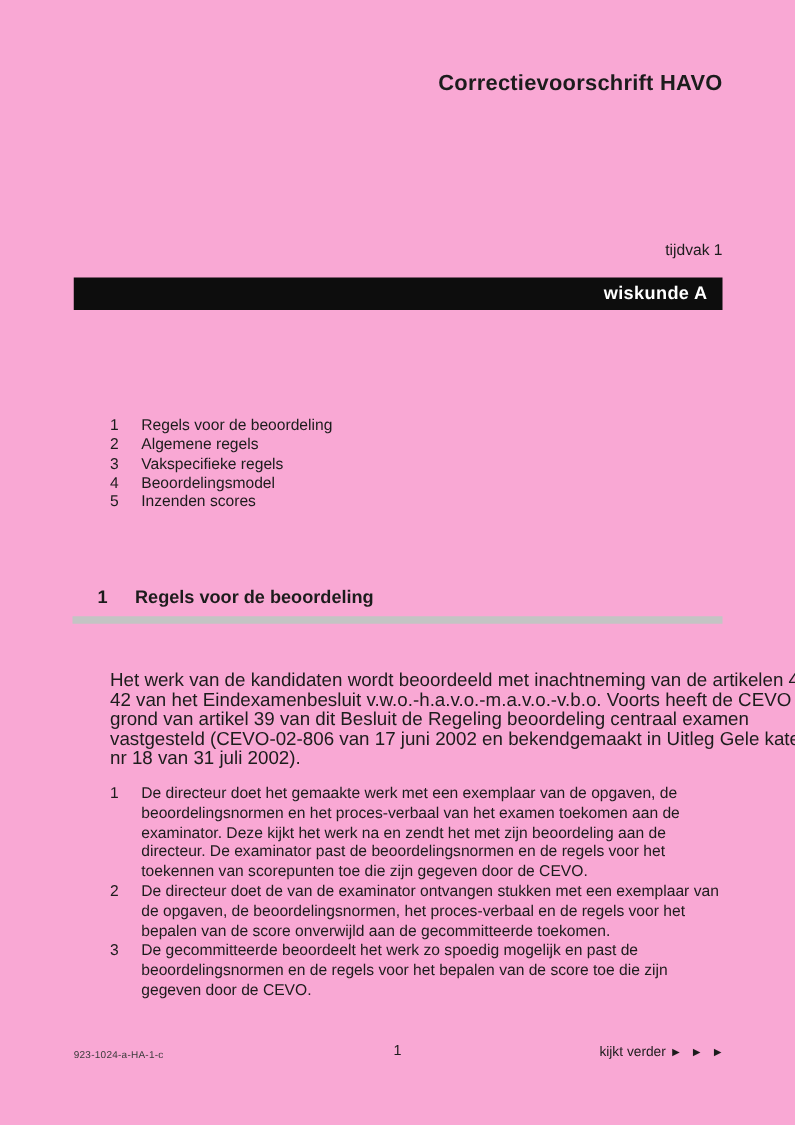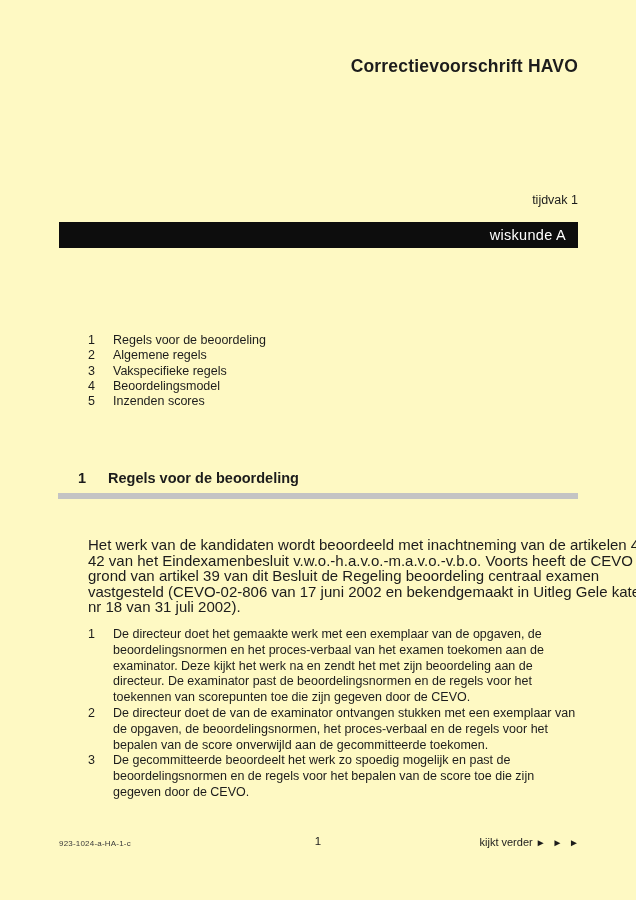--- a/index.html
+++ b/index.html
@@ -4,21 +4,21 @@
 <style>
   html, body {
     margin: 0;
     padding: 0;
     background: #ffffff;
   }
   .page {
     position: relative;
     width: 636px;
     height: 900px;
-    background: #fef9c3;
+    background: #f9a8d4;
     font-family: "Liberation Sans", sans-serif;
     color: #1c1c1c;
     overflow: hidden;
   }
 
   
   .doc-title {
     position: absolute;
     top: 56px;
     right: 58px;
@@ -54,21 +54,21 @@
     width: 519px;
     height: 26px;
     background: #0d0d0d;
     color: #ffffff;
     display: flex;
     align-items: center;
     justify-content: flex-end;
     padding-right: 12px;
     box-sizing: border-box;
     font-size: 14.5px;
-    font-weight: normal;
+    font-weight: bold;
     letter-spacing: 0.3px;
   }
 
   
   .toc {
     position: absolute;
     left: 88px;
     top: 333px;
     width: 490px;
     font-size: 12.5px;

